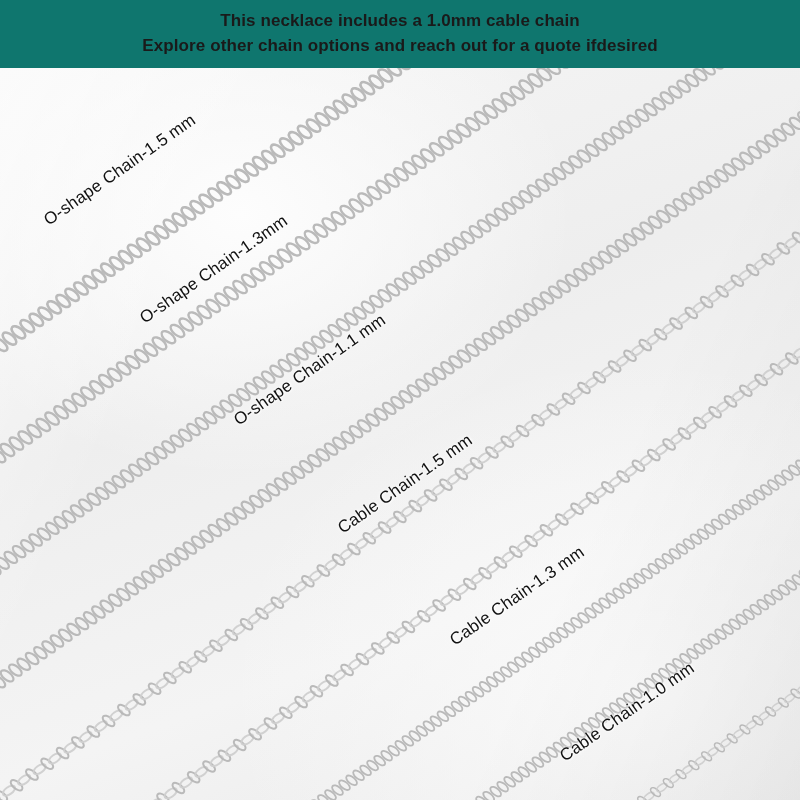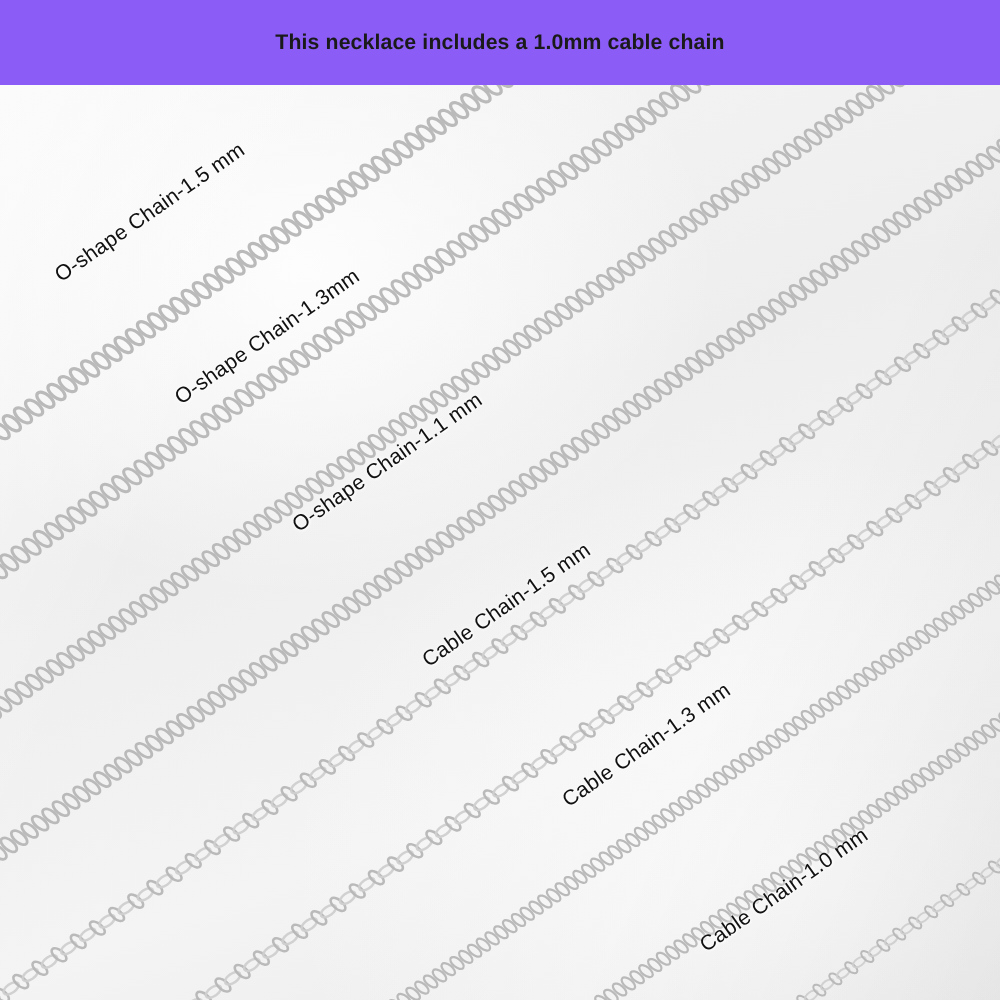--- a/index.html
+++ b/index.html
@@ -18,21 +18,21 @@
     background: #f2f2f2;
   }
 
   
   .banner {
     position: absolute;
     left: 0;
     top: 0;
     width: 800px;
     height: 68px;
-    background: #8b5cf6;
+    background: #0f766e;
     display: flex;
     flex-direction: column;
     align-items: center;
     justify-content: center;
     z-index: 40;
   }
   .banner-line {
     color: #1a1a1a;
     font-size: 17px;
     font-weight: bold;
@@ -938,20 +938,21 @@
             <ellipse cx="824.7" cy="835.1" rx="5.2" ry="2.7" transform="rotate(-35 824.7 835.1)" fill="none" stroke="#cfcfcf" stroke-width="1.5" opacity="0.95"></ellipse>
             <ellipse cx="830.4" cy="831.1" rx="5.2" ry="2.7" transform="rotate(39 830.4 831.1)" fill="none" stroke="#b6b6b6" stroke-width="1.5" opacity="0.95"></ellipse>
             <ellipse cx="836.2" cy="827.1" rx="5.2" ry="2.7" transform="rotate(-35 836.2 827.1)" fill="none" stroke="#cfcfcf" stroke-width="1.5" opacity="0.95"></ellipse>
           </g>
         </g>
     </svg>
   </div>
 
   <div class="banner">
     <div class="banner-line">This necklace includes a 1.0mm cable chain</div>
+    <div class="banner-line">Explore other chain options and reach out for a quote ifdesired</div>
   </div>
 
   <div id="labels">
       <div class="label" style="left: 46px; top: 212px; transform: rotate(-35deg);">O-shape Chain-1.5 mm</div>
       <div class="label" style="left: 142px; top: 310px; transform: rotate(-35deg);">O-shape Chain-1.3mm</div>
       <div class="label" style="left: 236px; top: 412px; transform: rotate(-35deg);">O-shape Chain-1.1 mm</div>
       <div class="label" style="left: 340px; top: 520px; transform: rotate(-35deg);">Cable Chain-1.5 mm</div>
       <div class="label" style="left: 452px; top: 632px; transform: rotate(-35deg);">Cable Chain-1.3 mm</div>
       <div class="label" style="left: 562px; top: 748px; transform: rotate(-35deg);">Cable Chain-1.0 mm</div>
     </div>

